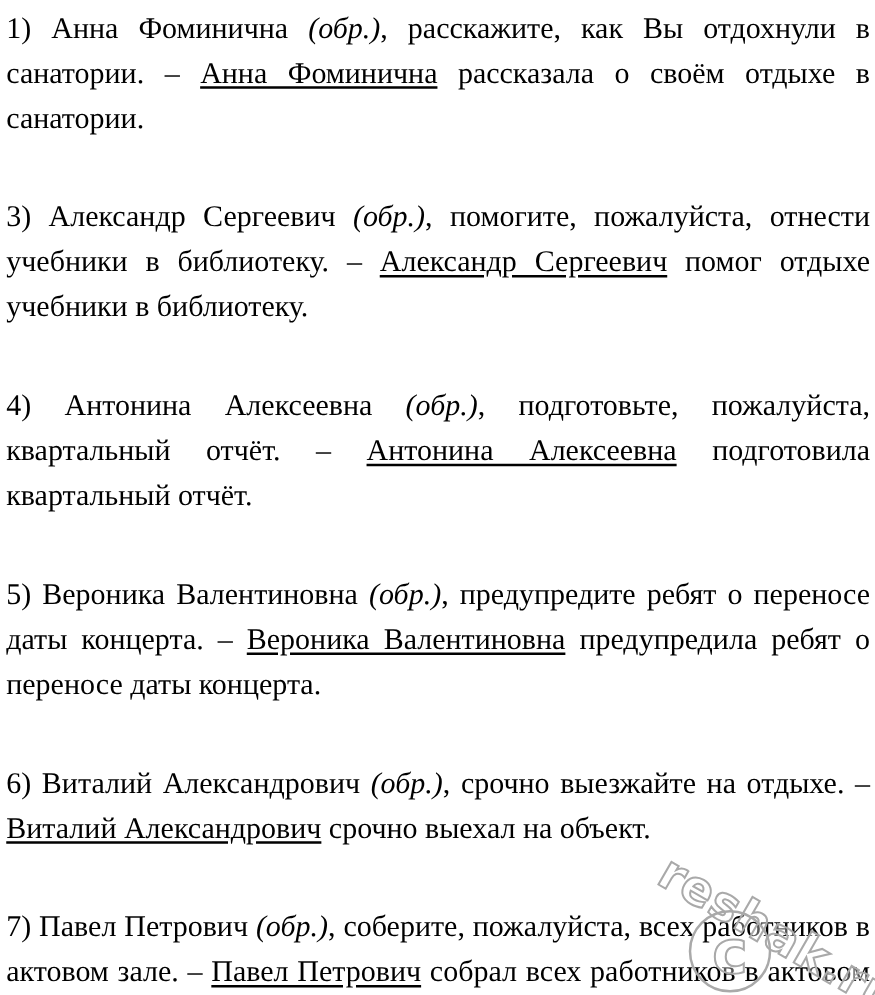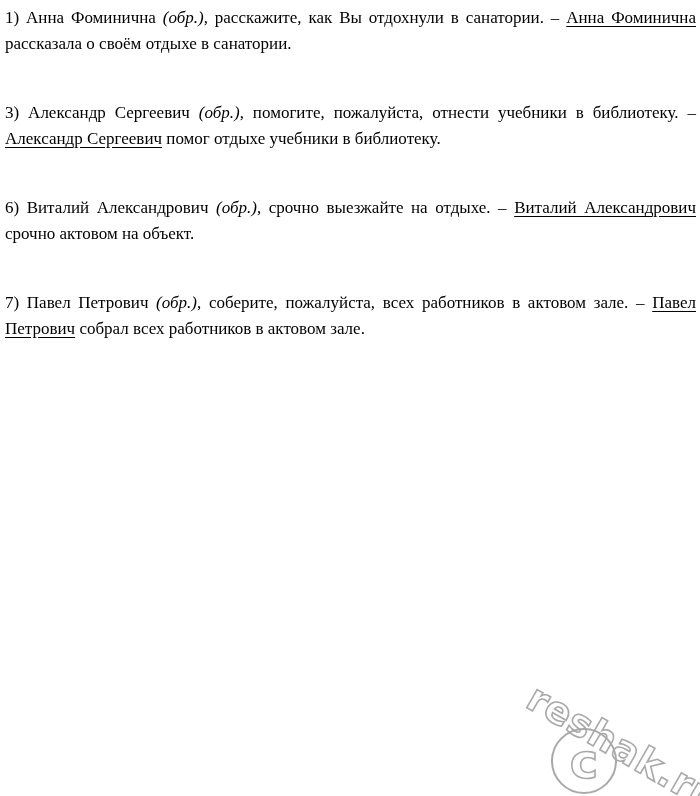--- a/index.html
+++ b/index.html
@@ -12,22 +12,22 @@
     overflow: hidden;
     position: relative;
   }
   .page {
     position: relative;
     padding: 5px 4px 0 5px;
     z-index: 1;
   }
   p.item {
     margin: 0 0 43px 0;
-    font-size: 17px;
-    line-height: 26px;
+    font-size: 24px;
+    line-height: 36px;
     text-align: justify;
     text-align-last: left;
   }
   p.item:last-child { margin-bottom: 16px; }
   .marker { font-style: italic; }
   .uname {
     text-decoration: underline;
     text-underline-offset: 3px;
   }
   svg.watermark {
@@ -58,23 +58,25 @@
 </style>
 </head>
 <body>
 
 <div class="page">
   <p class="item"><span>1) </span><span>Анна Фоминична </span><span class="marker">(обр.)</span><span>, расскажите, как Вы отдохнули в санатории. – </span><span class="uname">Анна Фоминична</span><span> рассказала о своём отдыхе в санатории.</span></p>
 
 
   <p class="item"><span>3) </span><span>Александр Сергеевич </span><span class="marker">(обр.)</span><span>, помогите, пожалуйста, отнести учебники в библиотеку. – </span><span class="uname">Александр Сергеевич</span><span> помог отдыхе учебники в библиотеку.</span></p>
 
+  <p class="item"><span>4) </span><span>Антонина Алексеевна </span><span class="marker">(обр.)</span><span>, подготовьте, пожалуйста, квартальный отчёт. – </span><span class="uname">Антонина Алексеевна</span><span> подготовила квартальный отчёт.</span></p>
 
+  <p class="item"><span>5) </span><span>Вероника Валентиновна </span><span class="marker">(обр.)</span><span>, предупредите ребят о переносе даты концерта. – </span><span class="uname">Вероника Валентиновна</span><span> предупредила ребят о переносе даты концерта.</span></p>
 
-  <p class="item"><span>6) </span><span>Виталий Александрович </span><span class="marker">(обр.)</span><span>, срочно выезжайте на отдыхе. – </span><span class="uname">Виталий Александрович</span><span> срочно актовом на объект.</span></p>
+  <p class="item"><span>6) </span><span>Виталий Александрович </span><span class="marker">(обр.)</span><span>, срочно выезжайте на отдыхе. – </span><span class="uname">Виталий Александрович</span><span> срочно выехал на объект.</span></p>
 
   <p class="item"><span>7) </span><span>Павел Петрович </span><span class="marker">(обр.)</span><span>, соберите, пожалуйста, всех работников в актовом зале. – </span><span class="uname">Павел Петрович</span><span> собрал всех работников в актовом зале.</span></p>
 </div>
 
 <svg class="watermark" viewBox="0 0 700 796" aria-hidden="true">
   <text class="wm-text" transform="translate(524,706) rotate(30)" stroke="#a9a9a9">reshak.ru</text>
   <circle cx="584" cy="761" r="32" fill="none" stroke-width="2" stroke="#a9a9a9"></circle>
   <text class="wm-c" x="584" y="778" stroke="#a9a9a9">c</text>
 </svg>
 

